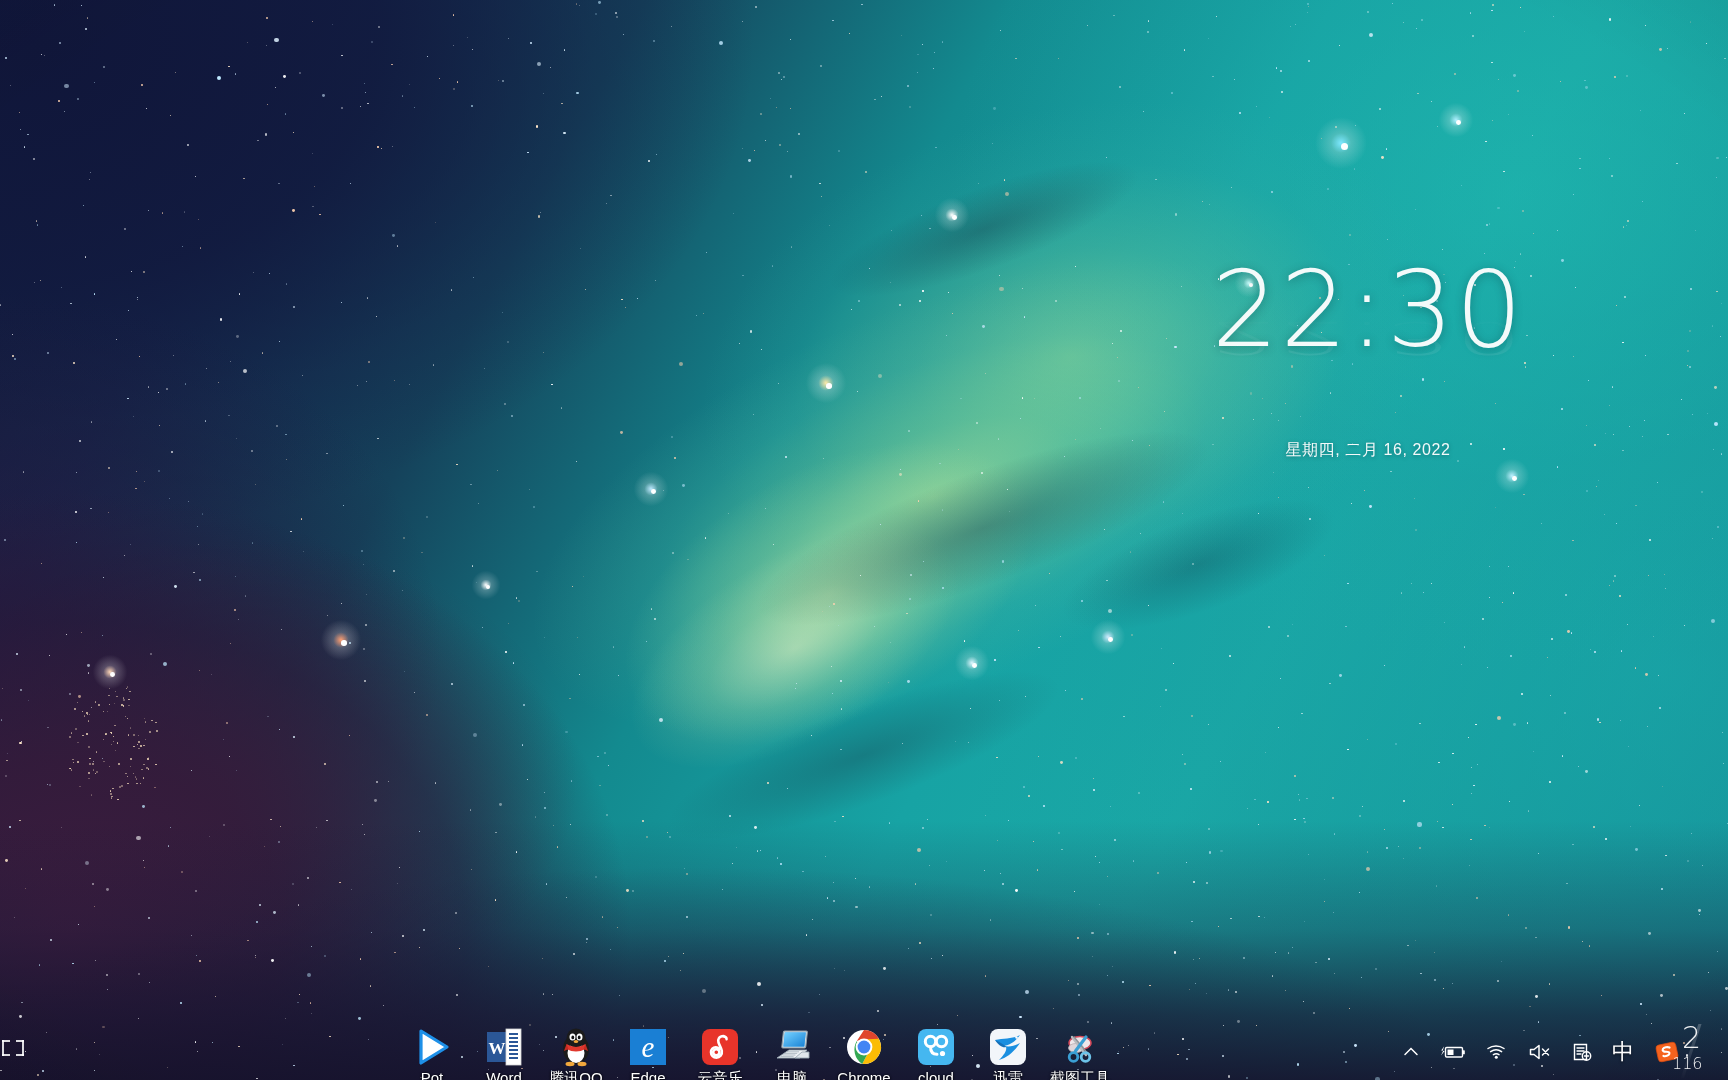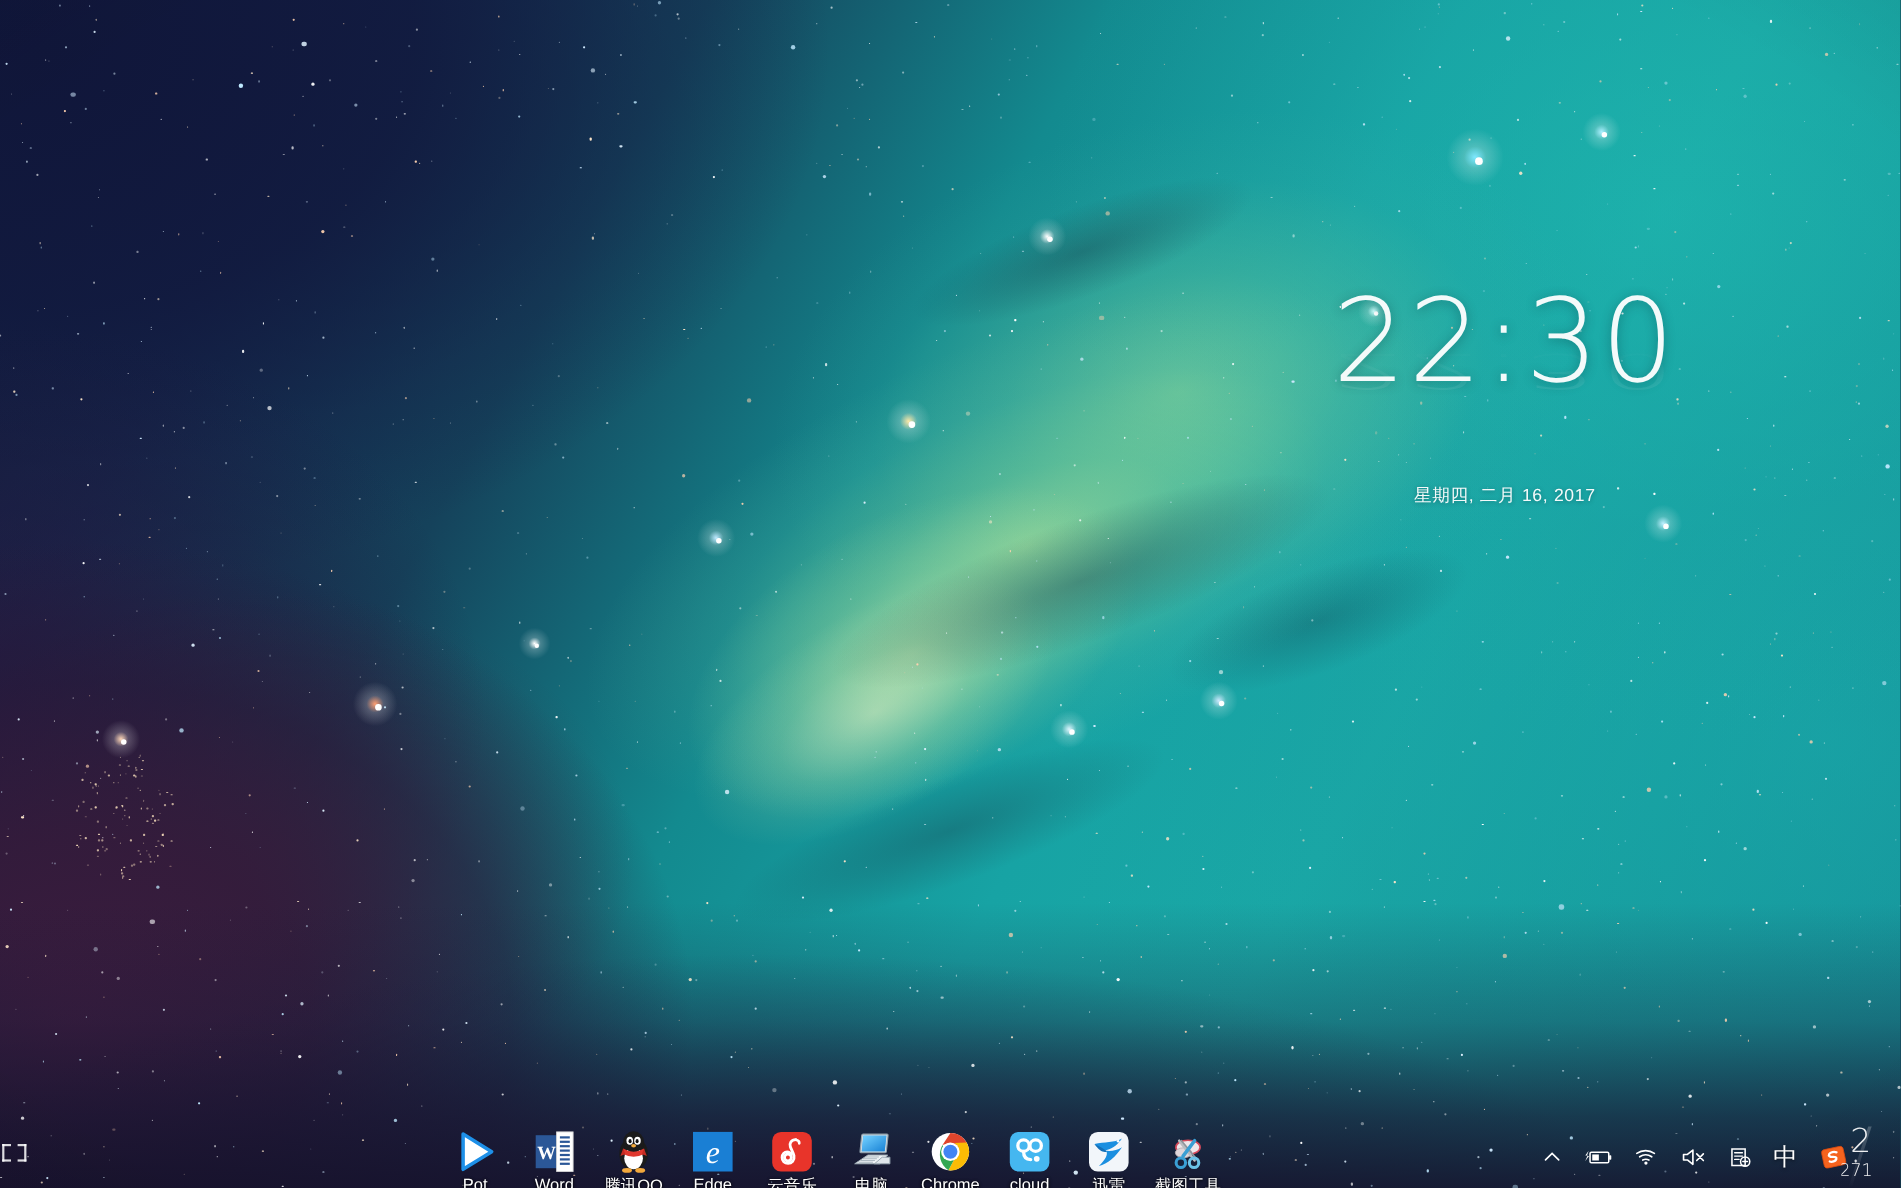--- a/index.html
+++ b/index.html
@@ -1598,21 +1598,21 @@
       <span class="star" style="left:77.4px;top:761.0px;width:1.5px;height:1.5px;background:#ffe6c2;opacity:0.77"></span>
       <span class="star" style="left:122.6px;top:697.1px;width:1.5px;height:1.5px;background:#ffe6c2;opacity:0.58"></span>
       <span class="star" style="left:95.5px;top:751.1px;width:1.5px;height:1.5px;background:#ffe6c2;opacity:0.63"></span>
       <span class="star" style="left:69.0px;top:767.9px;width:1.5px;height:1.5px;background:#ffe6c2;opacity:0.82"></span>
       <span class="star" style="left:89.1px;top:763.1px;width:1.5px;height:1.5px;background:#ffe6c2;opacity:0.50"></span>
     </div>
 
   <div id="clock-widget">
     <div id="clock-time">22:30</div>
     <div id="clock-time-reflection">22:30</div>
-    <div id="clock-date">星期四, 二月 16, 2017</div>
+    <div id="clock-date">星期四, 二月 16, 2022</div>
   </div>
 
   <div id="taskbar">
 
     <div id="taskbar-left-handle">
       <span class="bk l"></span>
         <span class="top"></span>
         <span class="bot"></span>
       <span class="bk r"></span>
         <span class="topr"></span>
@@ -1801,19 +1801,19 @@
             <rect x="3" y="4.5" width="20" height="17" rx="3.2" fill="none" stroke="#d84a10" stroke-width="0.7"></rect>
             <path d="M16.4 9.2 C14.6 7.9 11.0 7.7 9.6 9.3 C8.3 10.8 9.9 12.2 12.2 12.6
                      C14.4 13.0 15.9 13.7 14.9 15.3 C13.9 16.9 10.6 17.3 8.7 16.1" fill="none" stroke="#ffffff" stroke-width="2.1" stroke-linecap="round"></path>
           </g>
         </svg>
       </div>
 
       <div id="tray-clock-edge">
         <span class="streak"></span>
         <span class="ln t">2</span>
-        <span class="ln d">271</span>
+        <span class="ln d">116</span>
       </div>
     </div>
 
     <div id="show-desktop"></div>
   </div>
 </div>
 
 </body></html>

